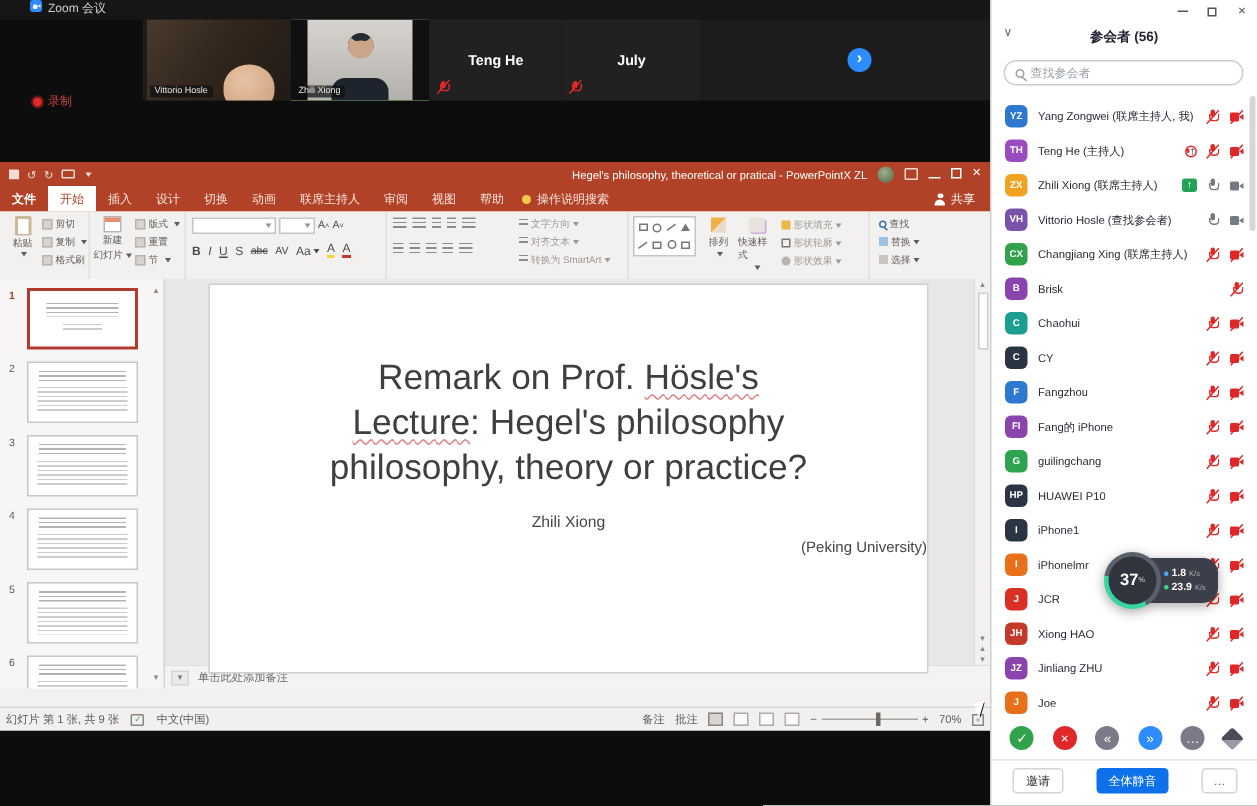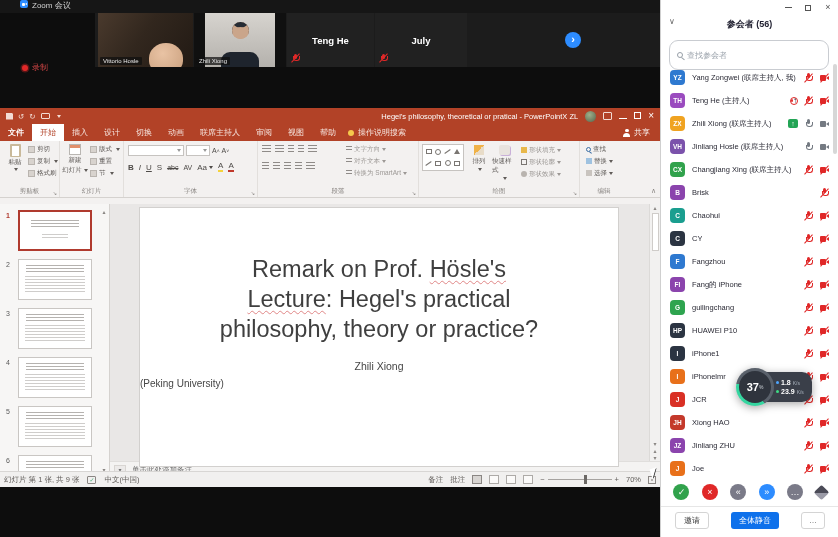--- a/index.html
+++ b/index.html
@@ -116,39 +116,39 @@
   .medbtn{position:absolute;top:4px;display:flex;flex-direction:column;align-items:center;gap:2px;width:24px;color:#5f5b58}
   .arricon{width:10px;height:10px;background:linear-gradient(135deg,#f0b248 50%,#e8dcc8 50%)}
   .qsicon{width:11px;height:10px;background:#e8e3de;border-radius:2px;box-shadow:1px 1px 0 #c9b0d8}
   .drawtxt{position:absolute;left:102px;top:5px;display:flex;flex-direction:column;gap:3px;color:#9c9895;white-space:nowrap}
   .dt-ic{display:inline-block;width:6px;height:6px;margin-right:2px;vertical-align:middle}
   .editcol{position:absolute;left:6px;top:4px;display:flex;flex-direction:column;gap:3px;color:#5f5b58;white-space:nowrap}
   .mag{display:inline-block;width:5px;height:5px;border:1px solid #3a6ea5;border-radius:50%;position:relative;margin-right:2px;vertical-align:middle}
   .mag::after{content:"";position:absolute;right:-2px;bottom:-2px;width:3px;height:1px;background:#3a6ea5;transform:rotate(40deg)}
   .rib-collapse{position:absolute;right:4px;bottom:2px;color:#8a8683;font-size:7px}
 
-  .ppt-content{position:absolute;left:0;top:96px;width:660px;height:273px;display:flex}
+  .ppt-content{position:absolute;left:0;top:78px;width:660px;height:273px;display:flex}
   .thumbs{position:relative;width:110px;background:#f7f6f5;border-right:1px solid #d5d2cf;padding:6px 0 0 0;overflow:hidden}
   .thumbrow{position:relative;height:49px}
   .tnum{position:absolute;left:6px;top:2px;font-size:7px;color:#5a5a5a}
   .thumbrow[data-sel="true"] .tnum{color:#b03a2e;font-weight:bold}
   .tcard{position:absolute;left:18px;top:0;width:74px;height:41px;background:#fff;border:1px solid #c9c6c3}
   .thumbrow[data-sel="true"] .tcard{border:2px solid #b03a2e}
   .tl{position:absolute;background:repeating-linear-gradient(to bottom,#b5b2af 0 1px,transparent 1px 3px)}
   .tl-title{left:10%;right:10%;top:5px;height:7px}
   .tl-body{left:8%;right:8%;top:16px;height:18px;opacity:.65}
   .thumbrow[data-sel="true"] .tl-title{top:8px;height:9px;left:16%;right:16%}
   .thumbrow[data-sel="true"] .tl-body{top:22px;height:6px;left:32%;right:32%}
   .thumb-sb{position:absolute;right:1px;top:4px;bottom:4px;width:8px;display:flex;flex-direction:column;justify-content:space-between;align-items:center;color:#8a8683;font-size:6px}
   .slidearea{position:relative;flex:1;background:#e9e7e6}
   .slide{position:absolute;left:30px;top:4px;width:478px;height:258px;background:#fff;box-shadow:0 0 0 1px #d2d0ce}
   .slide-title{margin-top:46px;text-align:center;font-size:23.5px;line-height:30px;color:#3f3f3f}
   .sq{text-decoration:underline;text-decoration-style:wavy;text-decoration-color:#e08787;text-decoration-thickness:1px;text-underline-offset:3px}
   .slide-author{margin-top:16px;text-align:center;font-size:10.5px;color:#454545}
-  .slide-affil{margin-top:6px;text-align:left;font-size:10px;color:#454545}
+  .slide-affil{margin-top:6px;text-align:right;font-size:10px;color:#454545}
   .vsb{position:absolute;right:0;top:0;bottom:0;width:11px;background:#f2f1f0;border-left:1px solid #dcdad8;display:flex;flex-direction:column;align-items:center;color:#8a8683;font-size:6px}
   .vsb .thumb{width:7px;height:38px;background:#fff;border:1px solid #cfccc9;margin-top:2px}
   .vsb .spacer{flex:1}
   .notesbar{height:16px;background:#f4f3f2;border-top:1px solid #e0dedc;display:flex;align-items:center;gap:6px;padding-left:4px;color:#6a6a6a;font-size:7.5px}
   .notes-split{width:12px;height:10px;background:#eceae9;border:1px solid #d8d5d2;color:#777;font-size:6px;display:flex;align-items:center;justify-content:center}
   .rightcol{display:flex;flex-direction:column;flex:1}
 
   .ppt-status{position:absolute;left:0;bottom:0;width:660px;height:16px;background:#f1f0ef;border-top:1px solid #d8d6d4;display:flex;align-items:center;font-size:7.5px;color:#5f5b58;padding:0 4px;gap:8px}
   .spell{width:9px;height:8px;border:1px solid #8a8683;border-radius:1px;font-size:6px;line-height:7px;text-align:center;color:#4a7}
   .sb-right{margin-left:auto;display:flex;align-items:center;gap:7px}
@@ -166,21 +166,21 @@
 
   
   .panel{position:absolute;left:660px;top:0;width:178px;height:537px;background:#fff;border-left:1px solid #cfcfcf;color:#232333;font-size:8px}
   .winctrl{position:absolute;top:0;right:0;height:15px;display:flex}
   .winctrl button{width:20px;display:flex;align-items:center;justify-content:center;color:#555}
   .wc-min{width:7px;height:1px;background:#555}
   .wc-max{width:6px;height:6px;border:1px solid #555}
   .wc-x{font-size:9px;line-height:1;color:#555}
   .p-head{position:absolute;top:18px;left:0;right:0;text-align:center;font-weight:bold;font-size:9px}
   .p-collapse{position:absolute;top:17px;left:8px;color:#666;font-size:8px}
-  .p-search{position:absolute;left:8px;top:40px;width:160px;height:30px;border:1px solid #c9ccd1;border-radius:9px;display:flex;align-items:center;gap:4px;padding:0 7px}
+  .p-search{position:absolute;left:8px;top:40px;width:160px;height:17px;border:1px solid #c9ccd1;border-radius:9px;display:flex;align-items:center;gap:4px;padding:0 7px}
   .smag{width:6px;height:6px;border:1px solid #98a0a8;border-radius:50%;position:relative;flex:none}
   .smag::after{content:"";position:absolute;right:-2.5px;bottom:-2px;width:3.5px;height:1px;background:#98a0a8;transform:rotate(40deg)}
   .p-search input{border:none;outline:none;width:100%;font-size:8px;color:#333;background:transparent}
   .p-search input::placeholder{color:#9aa2ab}
   .plist{position:absolute;left:0;top:66px;width:178px;height:414px;overflow:hidden}
   .prow{height:23px;display:flex;align-items:center;padding:0 9px}
   .pav{width:15px;height:15px;border-radius:4px;color:#fff;font-size:6.5px;font-weight:bold;display:flex;align-items:center;justify-content:center;flex:none}
   .pname{margin-left:7px;white-space:nowrap;overflow:hidden;font-size:7.5px;color:#2a2a35}
   .picons{margin-left:auto;display:flex;align-items:center;gap:5px}
   .st{position:relative;width:11px;height:12px;display:none;align-items:center;justify-content:center}
@@ -534,21 +534,21 @@
         <div class="thumb-sb">
           <span>▴</span>
           <span>▾</span>
         </div>
       </div>
       <div class="rightcol">
         <div class="slidearea" style="height:257px">
           <div class="slide">
             <div class="slide-title">
               <div><span>Remark on Prof. </span><span class="sq">Hösle's</span></div>
-              <div><span class="sq">Lecture</span><span>: Hegel's practical</span></div>
+              <div><span class="sq">Lecture</span><span>: Hegel's philosophy</span></div>
               <div><span>philosophy, theory or practice?</span></div>
             </div>
             <div class="slide-author">Zhili Xiong</div>
             <div class="slide-affil">(Peking University)</div>
           </div>
           <div class="vsb">
             <span>▴</span>
             <span class="thumb"></span>
             <span class="spacer"></span>
             <span>▾</span>
@@ -648,21 +648,21 @@
               <span class="gm"></span>
             </span>
             <span class="st" data-state="on">
               <span class="gc"></span>
             </span>
           </span>
         </div>
 
         <div class="prow">
           <span class="pav" style="background: rgb(123, 82, 171);">VH</span>
-          <span class="pname">Jinliang Hosle (联席主持人)</span>
+          <span class="pname">Vittorio Hosle (查找参会者)</span>
           <span class="picons">
 
             <span class="st" data-state="on">
               <span class="gm"></span>
             </span>
             <span class="st" data-state="on">
               <span class="gc"></span>
             </span>
           </span>
         </div>

